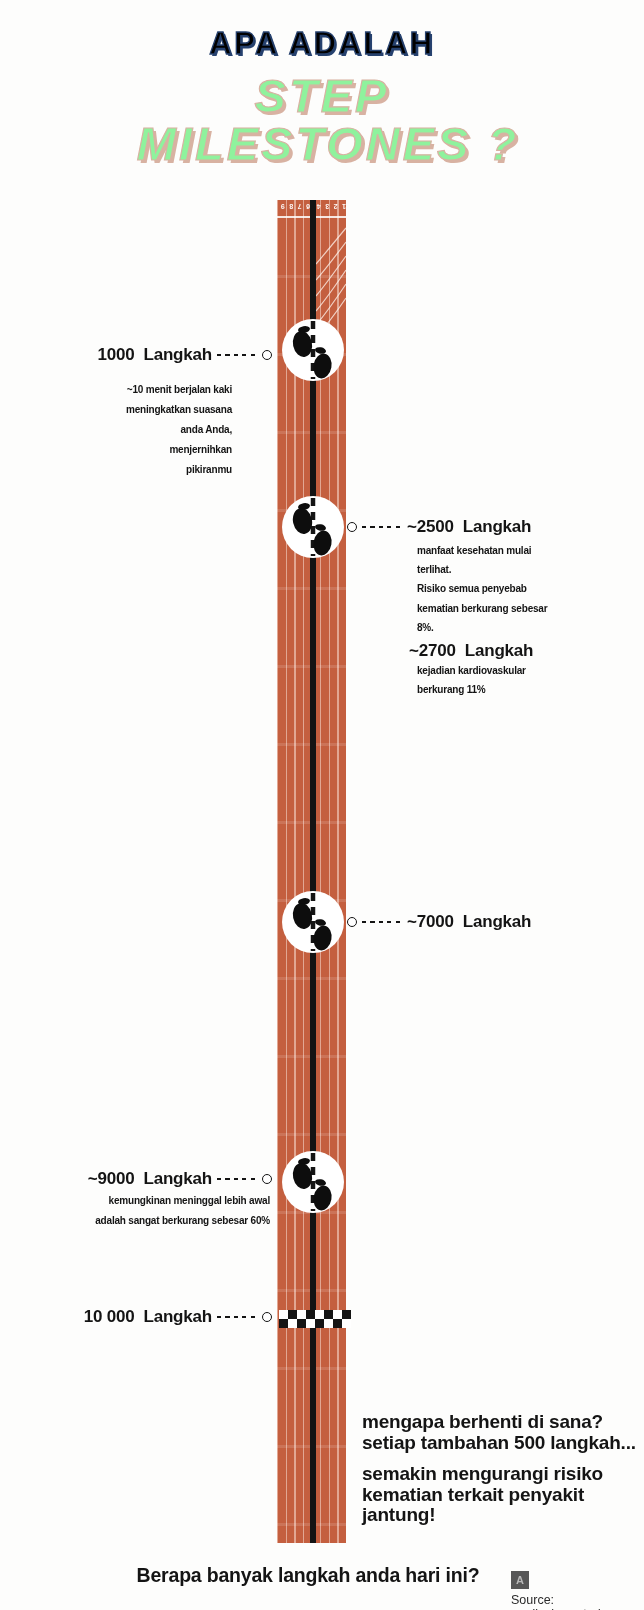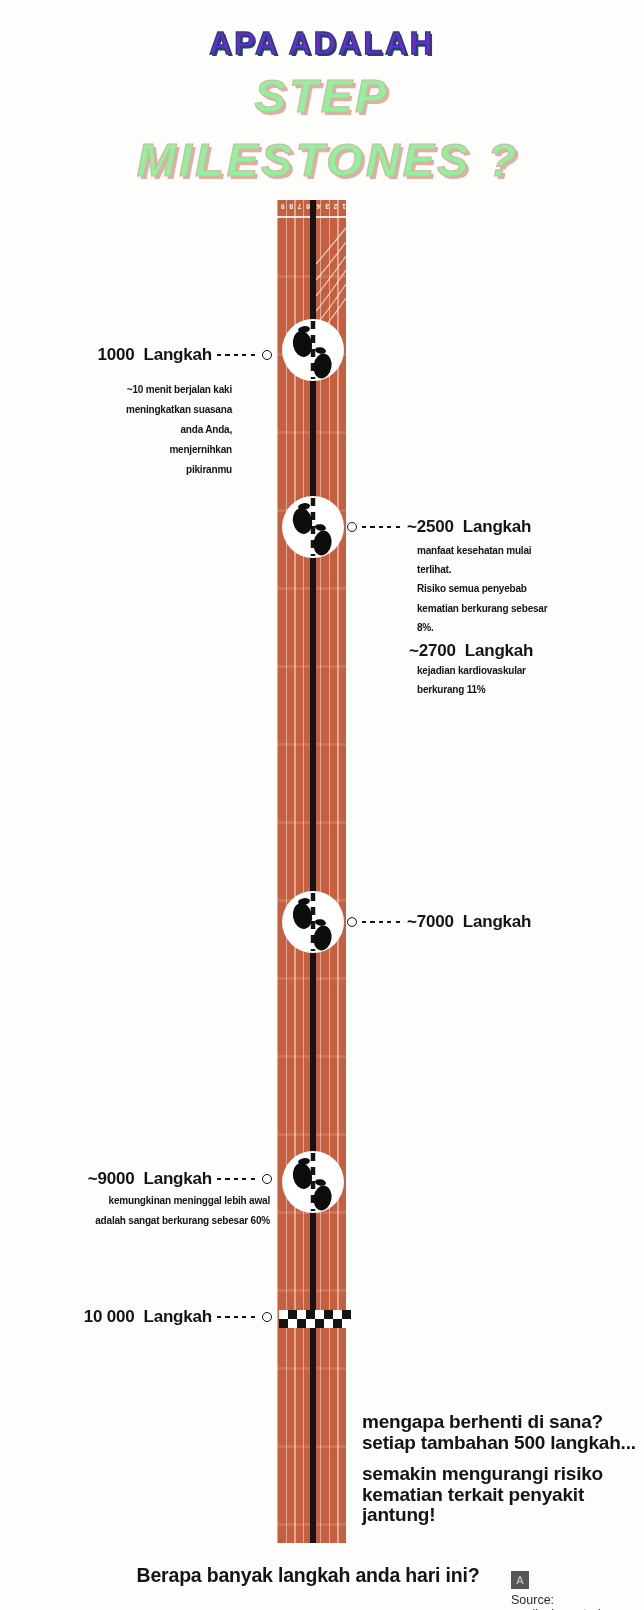--- a/index.html
+++ b/index.html
@@ -6,30 +6,30 @@
   .canvas{
     position:relative;width:644px;height:1610px;background:#fdfdfc;overflow:hidden;
     font-family:"Liberation Sans",sans-serif;color:#141414;
   }
   .abs{position:absolute;}
 
   
   .kicker{
     left:0;right:0;top:26px;text-align:center;
     font-size:31px;font-weight:800;letter-spacing:2.5px;
-    color:#6d28d9;-webkit-text-stroke:1.3px #27426f;
+    color:#000000;-webkit-text-stroke:1.3px #27426f;
     text-shadow:2px 2px 0 #27426f;
   }
   .big-title{
     left:0;right:0;text-align:center;font-style:italic;font-weight:800;
     font-size:47px;letter-spacing:3px;color:#8ff29d;
     -webkit-text-stroke:1.2px #d8b2a2;text-shadow:3px 3px 0 #d8b2a2;
   }
   .t-step{top:68px;font-style:italic;}
-  .t-miles{top:132px;padding-left:12px;}
+  .t-miles{top:116px;padding-left:12px;}
 
   
   .track{
     left:277px;top:200px;width:69px;height:1343px;background:#c45f3f;
     background-image:
       repeating-linear-gradient(180deg,transparent 0 75px,rgba(255,255,255,0.13) 75px 78px),
       repeating-linear-gradient(90deg,rgba(255,238,230,0.5) 0 1.4px,transparent 1.4px 8.6px);
   }
   .centerline{position:absolute;left:33px;top:0;width:6px;height:100%;background:#141414;}
   .lane-nums{

